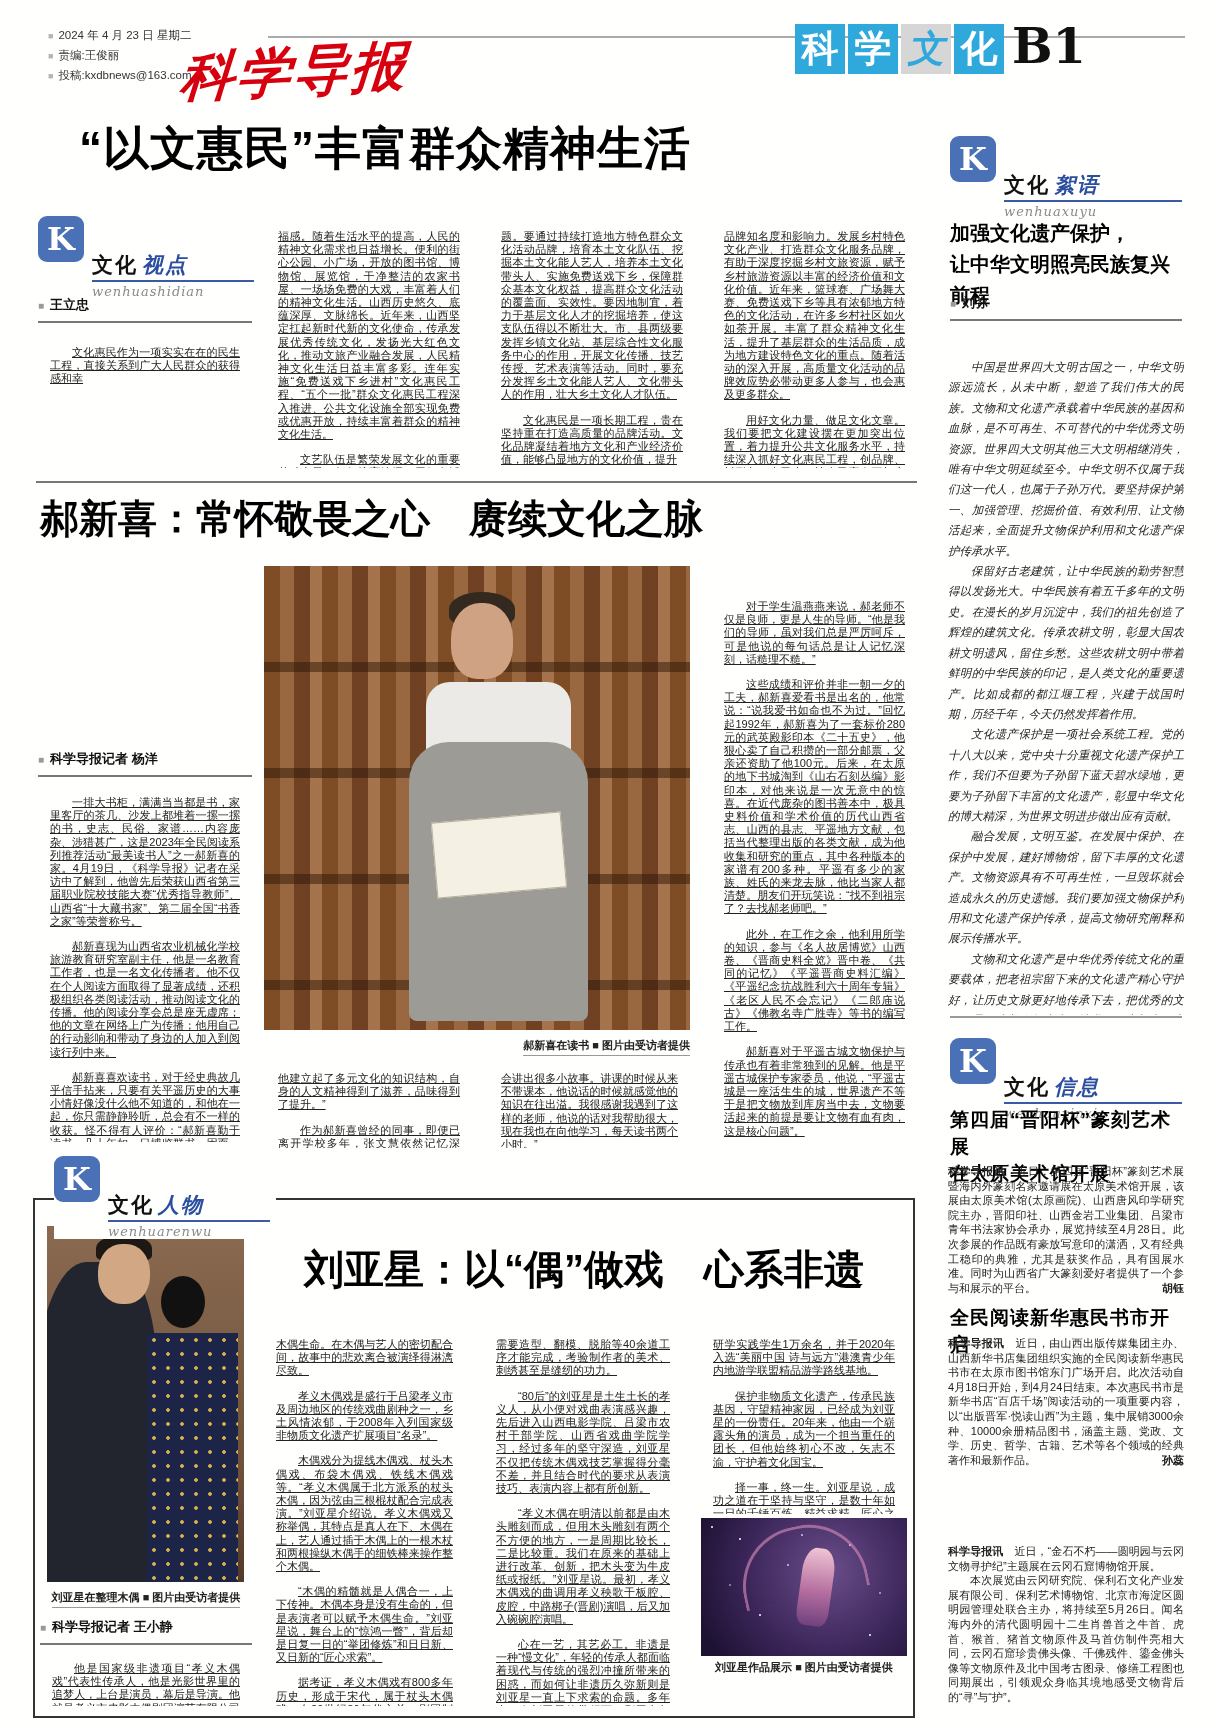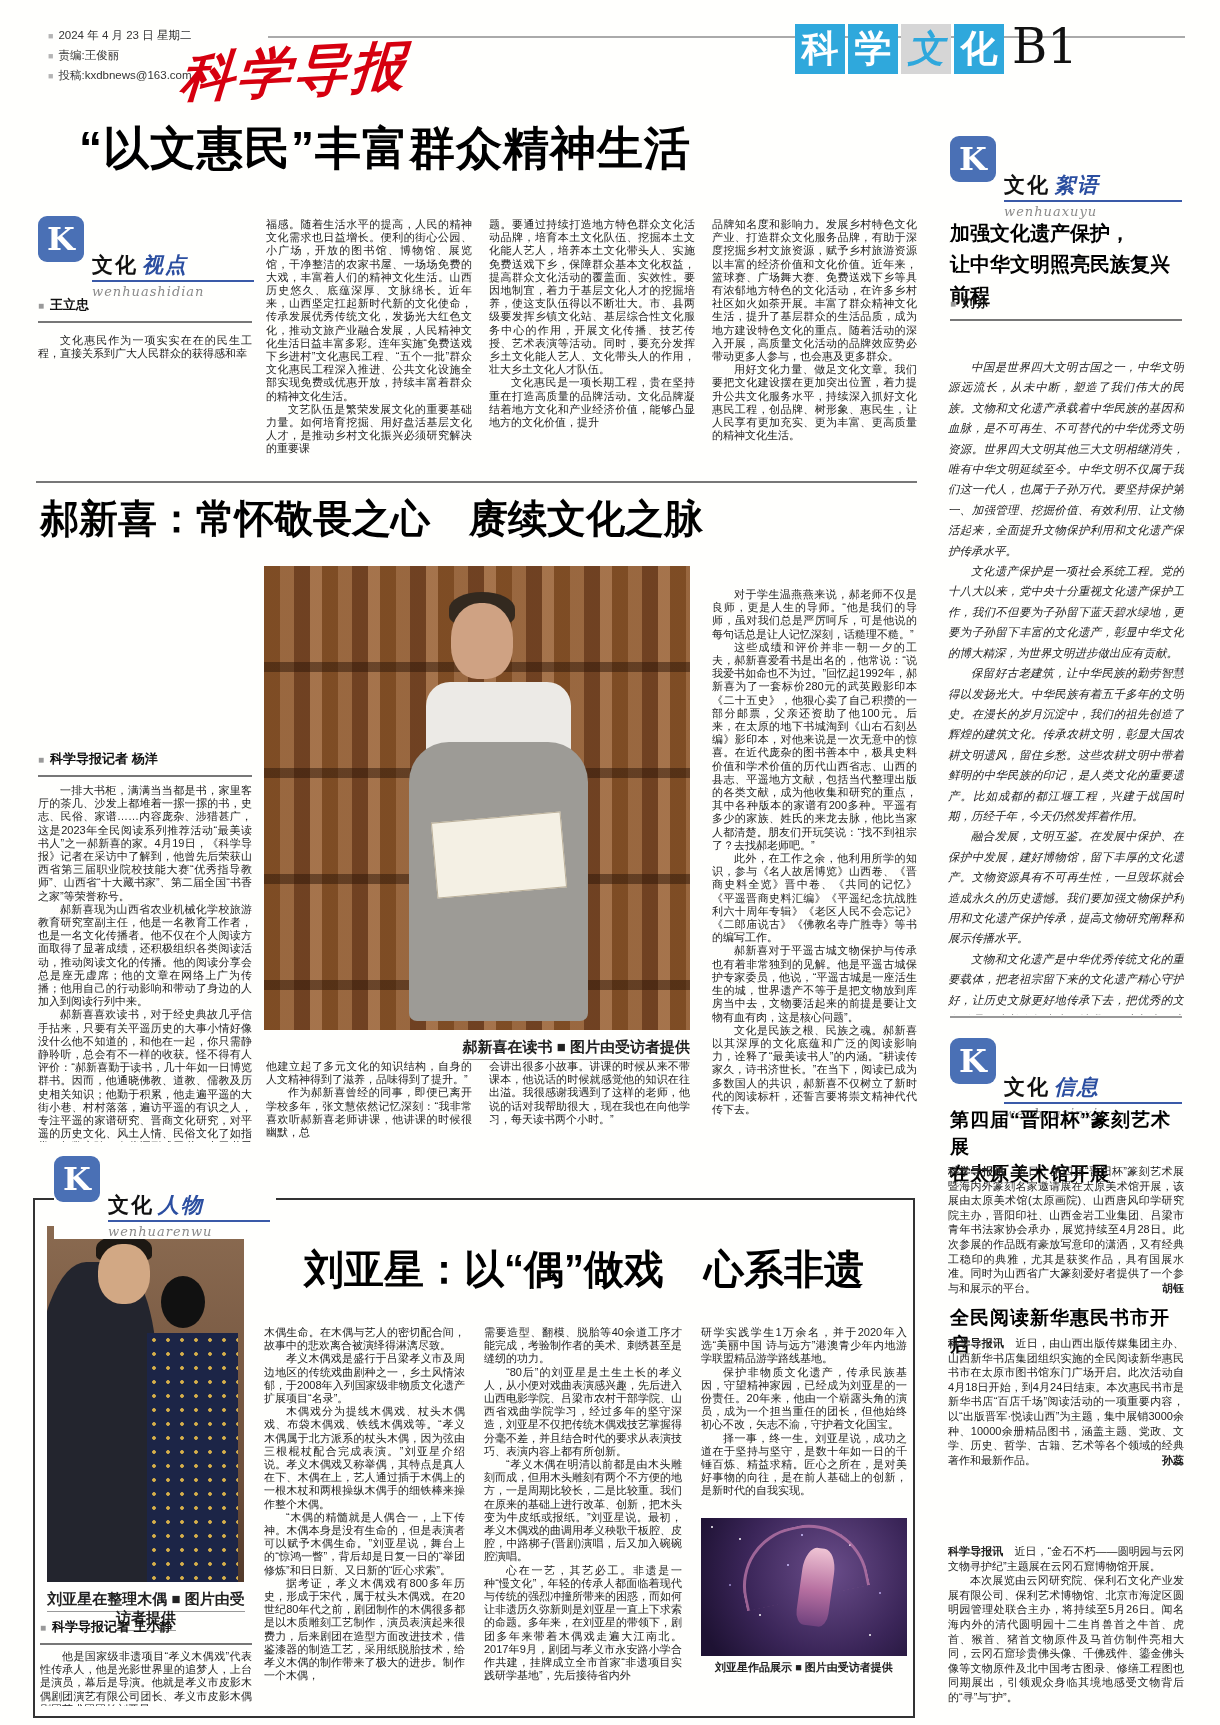--- a/index.html
+++ b/index.html
@@ -9,37 +9,37 @@
   
   #meta{left:48px;top:26px;font-size:11.5px;color:#333;line-height:19px;}
   #meta .sq{color:#b5b5b5;font-size:9px;margin-right:5px;}
   #masthead{left:180px;top:36px;font-family:"DejaVu Serif",serif;font-style:italic;font-weight:bold;
             font-size:54px;color:#d6000f;letter-spacing:3px;transform:rotate(-3deg) skewX(-7deg);}
   #toprule{left:268px;top:36px;width:917px;height:2px;background:#aaa;}
   #banner{left:795px;top:24px;display:flex;gap:3px;}
   .bblock{width:50px;height:50px;display:flex;align-items:center;justify-content:center;
           font-size:37px;font-weight:900;background:#2fa8dc;color:#fff;}
   .bblock.gray{background:#d6d6d6;color:#2fa8dc;font-family:"DejaVu Serif",serif;font-style:italic;}
-  #pageno{left:1012px;top:18px;font-family:"DejaVu Serif",serif;font-weight:normal;font-size:48px;color:#111;}
+  #pageno{left:1012px;top:18px;font-family:"DejaVu Serif",serif;font-weight:bold;font-size:48px;color:#111;}
   
   .klogo{display:flex;align-items:flex-start;gap:8px;}
   .kbox{width:46px;height:46px;background:#4a70b5;border-radius:9px;color:#fff;flex:none;
         font-family:"DejaVu Serif",serif;font-weight:bold;font-size:32px;display:flex;align-items:center;justify-content:center;}
   .kright{flex:1;margin-top:36px;}
   .ktitle{font-size:21px;font-weight:900;color:#111;letter-spacing:2px;line-height:25px;white-space:nowrap;}
   .ktitle .blue{color:#2b4ea0;font-family:"DejaVu Serif",serif;font-style:italic;margin-left:4px;}
   .kline{height:2px;background:#3a5aa8;margin:3px 0 2px;}
   .kpin{font-family:"DejaVu Serif",serif;font-style:italic;color:#8a8a8a;font-size:13px;letter-spacing:1px;}
   
   .body{font-size:11px;line-height:13.2px;text-align:justify;color:#222;overflow:hidden;}
-  .body p{margin:0;text-indent:2em;}
+  .body p{margin:12px;text-indent:2em;text-decoration:underline;}
   .cont p:first-child{text-indent:0;}
   .byline{font-size:13px;font-weight:bold;color:#111;border-bottom:2px solid #777;padding-bottom:7px;}
   .byline .sq,.cap .sq{color:#999;font-size:10px;margin-right:6px;}
-  .cap{font-size:15px;font-weight:bold;color:#222;}
+  .cap{font-size:11px;font-weight:bold;color:#222;}
   .capline{border-bottom:1px solid #999;padding-bottom:4px;}
   .kai{font-family:"DejaVu Serif",serif;font-style:italic;font-size:11.5px;line-height:20.4px;
        text-align:justify;color:#222;overflow:hidden;margin-top:21px;}
   .kai p{margin:0;text-indent:2em;}
   .ibody{font-size:11px;line-height:14.6px;text-align:justify;color:#222;overflow:hidden;}
   .ibody .lead{font-weight:bold;}
   .ibody .p2{display:block;text-indent:2em;}
   .ibody .sign{float:right;font-weight:bold;}
   .ititle{font-size:19px;font-weight:900;color:#000;line-height:27px;letter-spacing:1px;}
   
@@ -208,22 +208,22 @@
       <div class="kpin">wenhuaxuyu</div>
     </div>
   </div>
   <div class="abs" id="s-headline">
     <div>加强文化遗产保护，</div>
     <div>让中华文明照亮民族复兴前程</div>
   </div>
   <div class="abs byline" id="byline4"><span class="sq">■</span><span>刘弥</span></div>
   <div class="abs kai" id="essay">
       <p>中国是世界四大文明古国之一，中华文明源远流长，从未中断，塑造了我们伟大的民族。文物和文化遗产承载着中华民族的基因和血脉，是不可再生、不可替代的中华优秀文明资源。世界四大文明其他三大文明相继消失，唯有中华文明延续至今。中华文明不仅属于我们这一代人，也属于子孙万代。要坚持保护第一、加强管理、挖掘价值、有效利用、让文物活起来，全面提升文物保护利用和文化遗产保护传承水平。</p>
+      <p>保留好古老建筑，让中华民族的勤劳智慧得以发扬光大。中华民族有着五千多年的文明史。在漫长的岁月沉淀中，我们的祖先创造了辉煌的建筑文化。传承农耕文明，彰显大国农耕文明遗风，留住乡愁。这些农耕文明中带着鲜明的中华民族的印记，是人类文化的重要遗产。比如成都的都江堰工程，兴建于战国时期，历经千年，今天仍然发挥着作用。</p>
       <p>文化遗产保护是一项社会系统工程。党的十八大以来，党中央十分重视文化遗产保护工作，我们不但要为子孙留下蓝天碧水绿地，更要为子孙留下丰富的文化遗产，彰显中华文化的博大精深，为世界文明进步做出应有贡献。</p>
-      <p>保留好古老建筑，让中华民族的勤劳智慧得以发扬光大。中华民族有着五千多年的文明史。在漫长的岁月沉淀中，我们的祖先创造了辉煌的建筑文化。传承农耕文明，彰显大国农耕文明遗风，留住乡愁。这些农耕文明中带着鲜明的中华民族的印记，是人类文化的重要遗产。比如成都的都江堰工程，兴建于战国时期，历经千年，今天仍然发挥着作用。</p>
       <p>融合发展，文明互鉴。在发展中保护、在保护中发展，建好博物馆，留下丰厚的文化遗产。文物资源具有不可再生性，一旦毁坏就会造成永久的历史遗憾。我们要加强文物保护利用和文化遗产保护传承，提高文物研究阐释和展示传播水平。</p>
       <p>文物和文化遗产是中华优秀传统文化的重要载体，把老祖宗留下来的文化遗产精心守护好，让历史文脉更好地传承下去，把优秀的文化传承下来并发扬光大。让我们不忘初心、牢记使命，强化中华文化自信，保护好我们手中的每一份文化遗产，让中华文明光耀千秋，为世界文明做出中国贡献。</p>
     </div>
   <div class="abs" id="midrule"></div>
 
   <div class="abs klogo" id="klogo-xinxi">
     <div class="kbox">K</div>
     <div class="kright">
       <div class="ktitle"><span>文化</span><span class="blue">信息</span></div>
       <div class="kline"></div>

